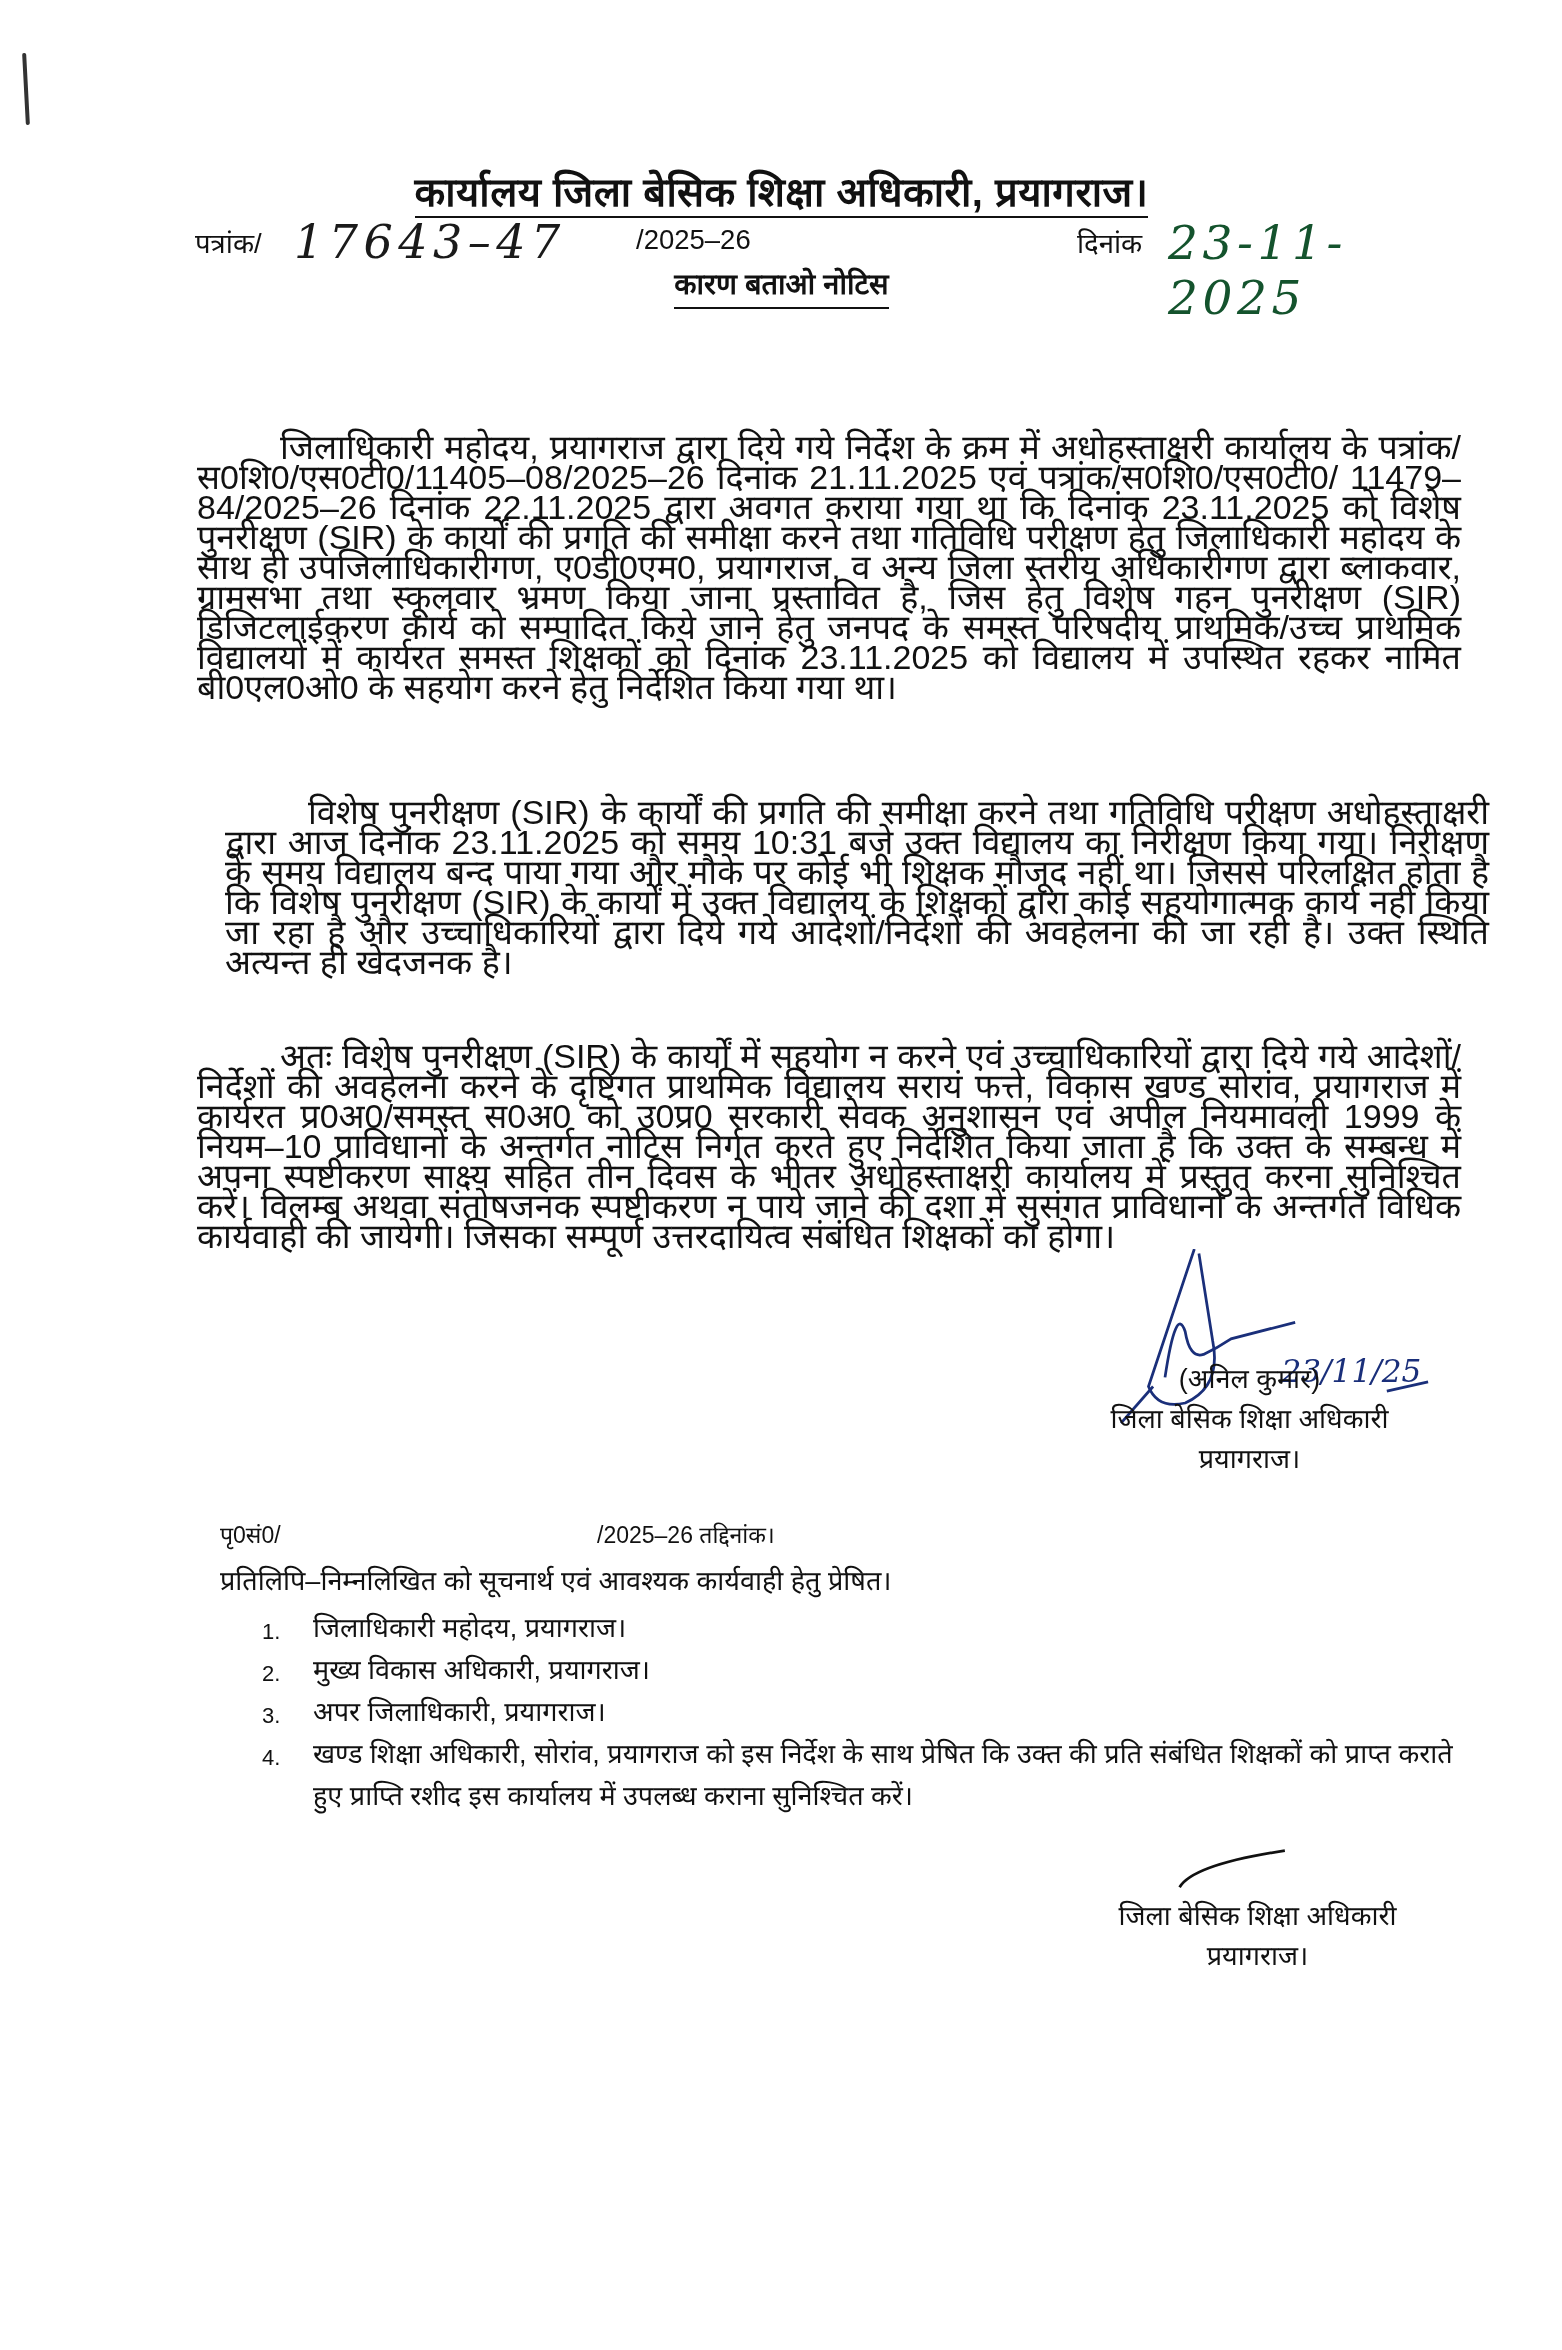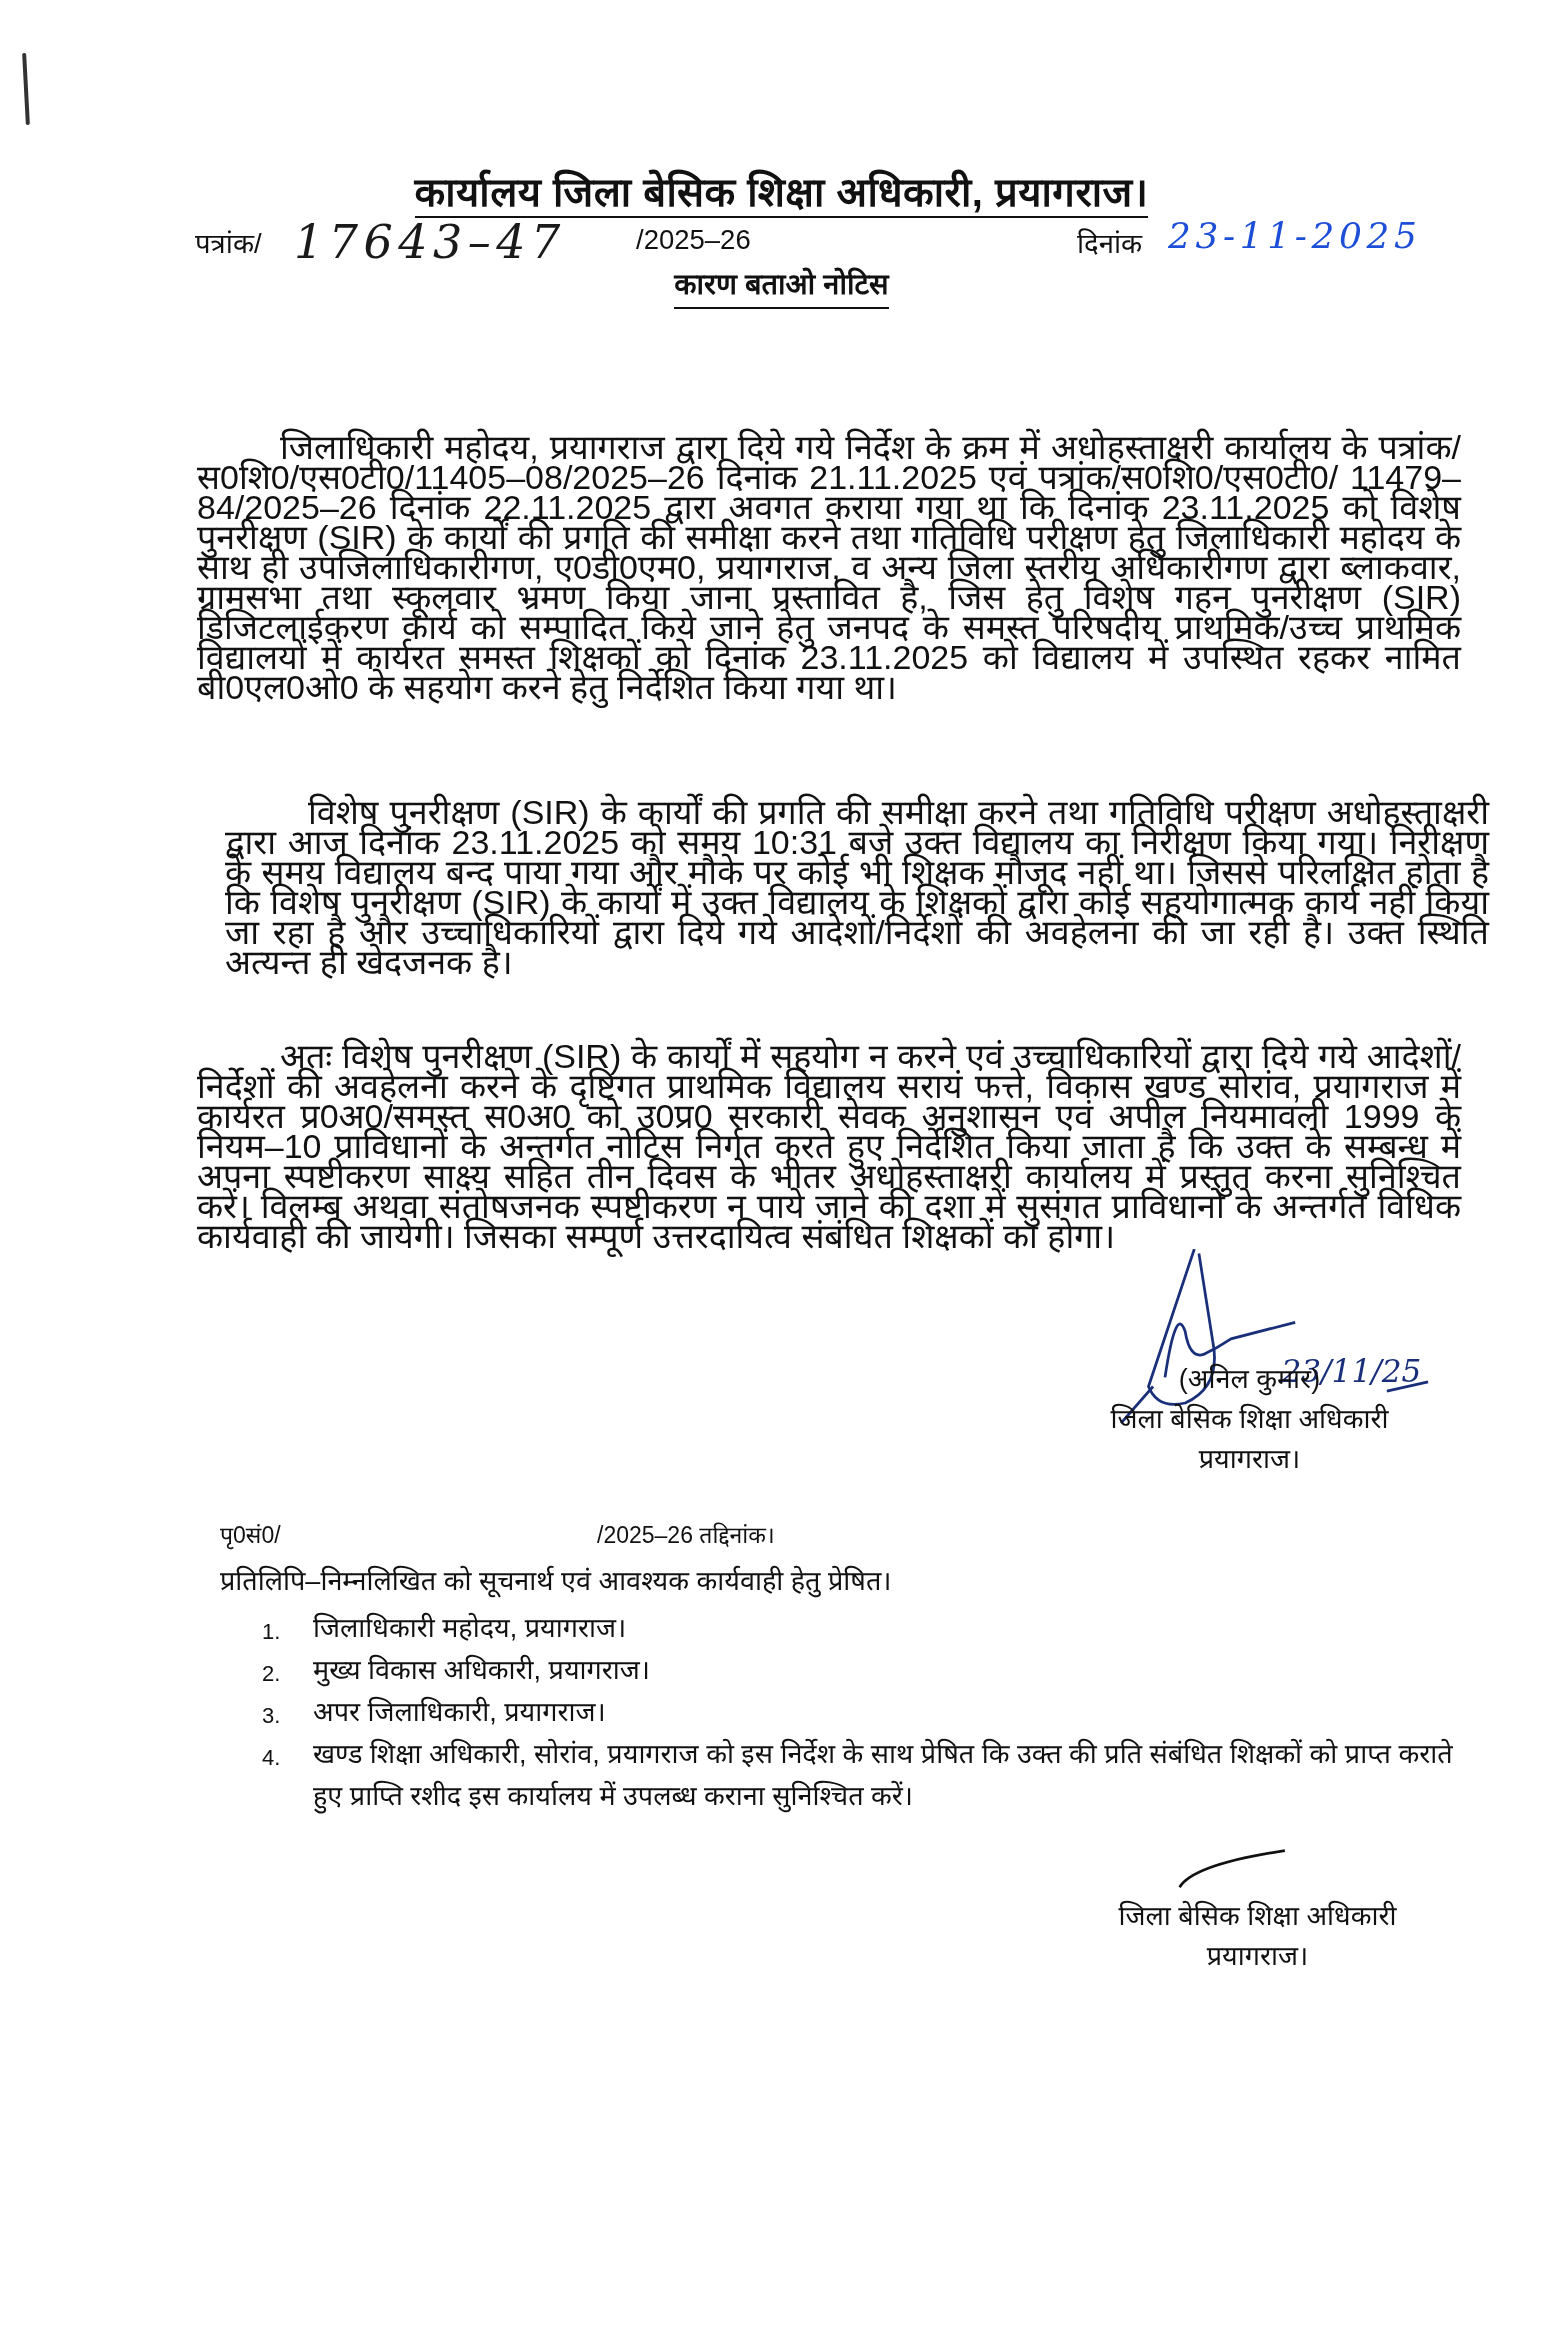--- a/index.html
+++ b/index.html
@@ -24,21 +24,21 @@
     }
     .ref-label { position: absolute; left: 0; top: 9.2px; }
     .ref-hand {
       position: absolute; left: 99px; top: 0px; font-family: "DejaVu Serif", serif;
       font-style: italic; font-size: 46px; letter-spacing: 5.5px; color: #1a1a1a; text-align: right;
     }
     .ref-year { position: absolute; left: 441px; top: 9.2px; text-align: right; }
     .date-label { position: absolute; left: 882px; top: 9.2px; }
     .date-hand {
       position: absolute; left: 973px; top: 0px; font-family: "DejaVu Serif", serif;
-      font-style: italic; font-size: 36px; letter-spacing: 4.6px; color: #1d4ed8;
+      font-style: italic; font-size: 47px; letter-spacing: 4.6px; color: #14532d;
     }
     .subtitle {
       position: absolute; left: 0; right: 0; top: 263px; text-align: center;
       font-size: 29px; font-weight: bold;
     }
     .subtitle span { border-bottom: 2.8px solid #111; padding-bottom: 7px; }
     .addressee {
       position: absolute; left: 197px; top: 309px; font-size: 27px; font-weight: bold;
       line-height: 42px;
     }

